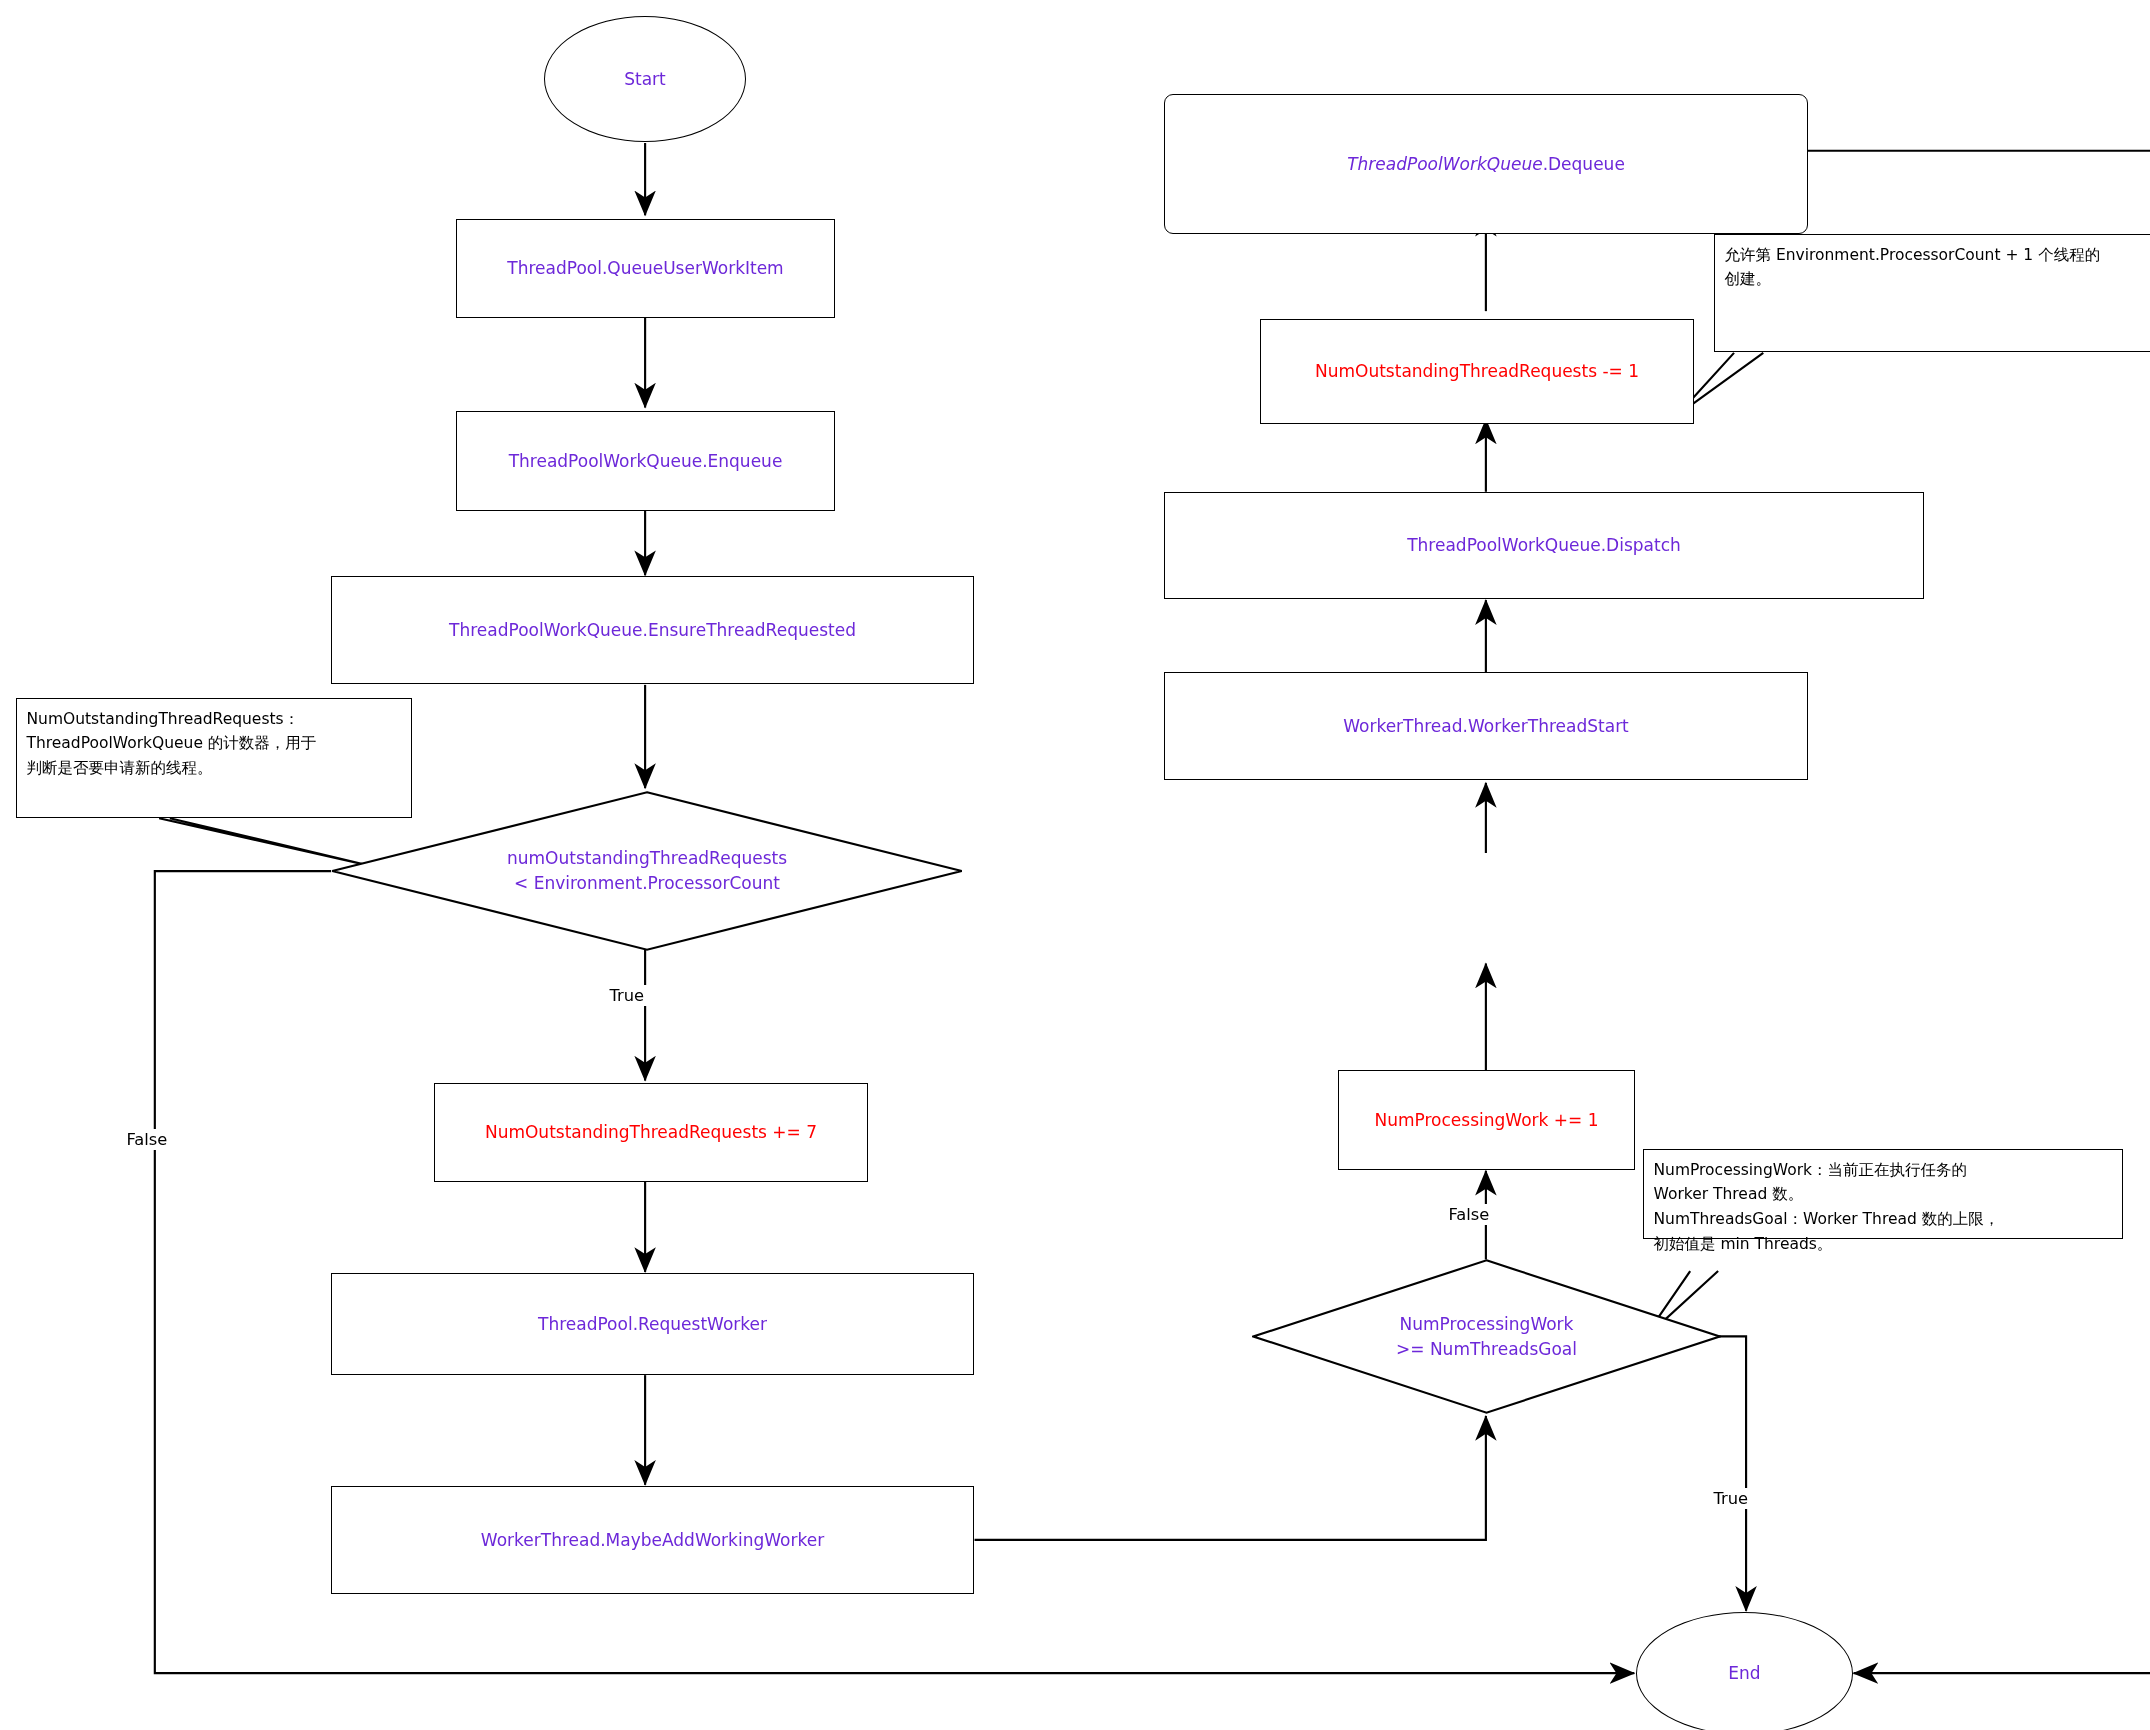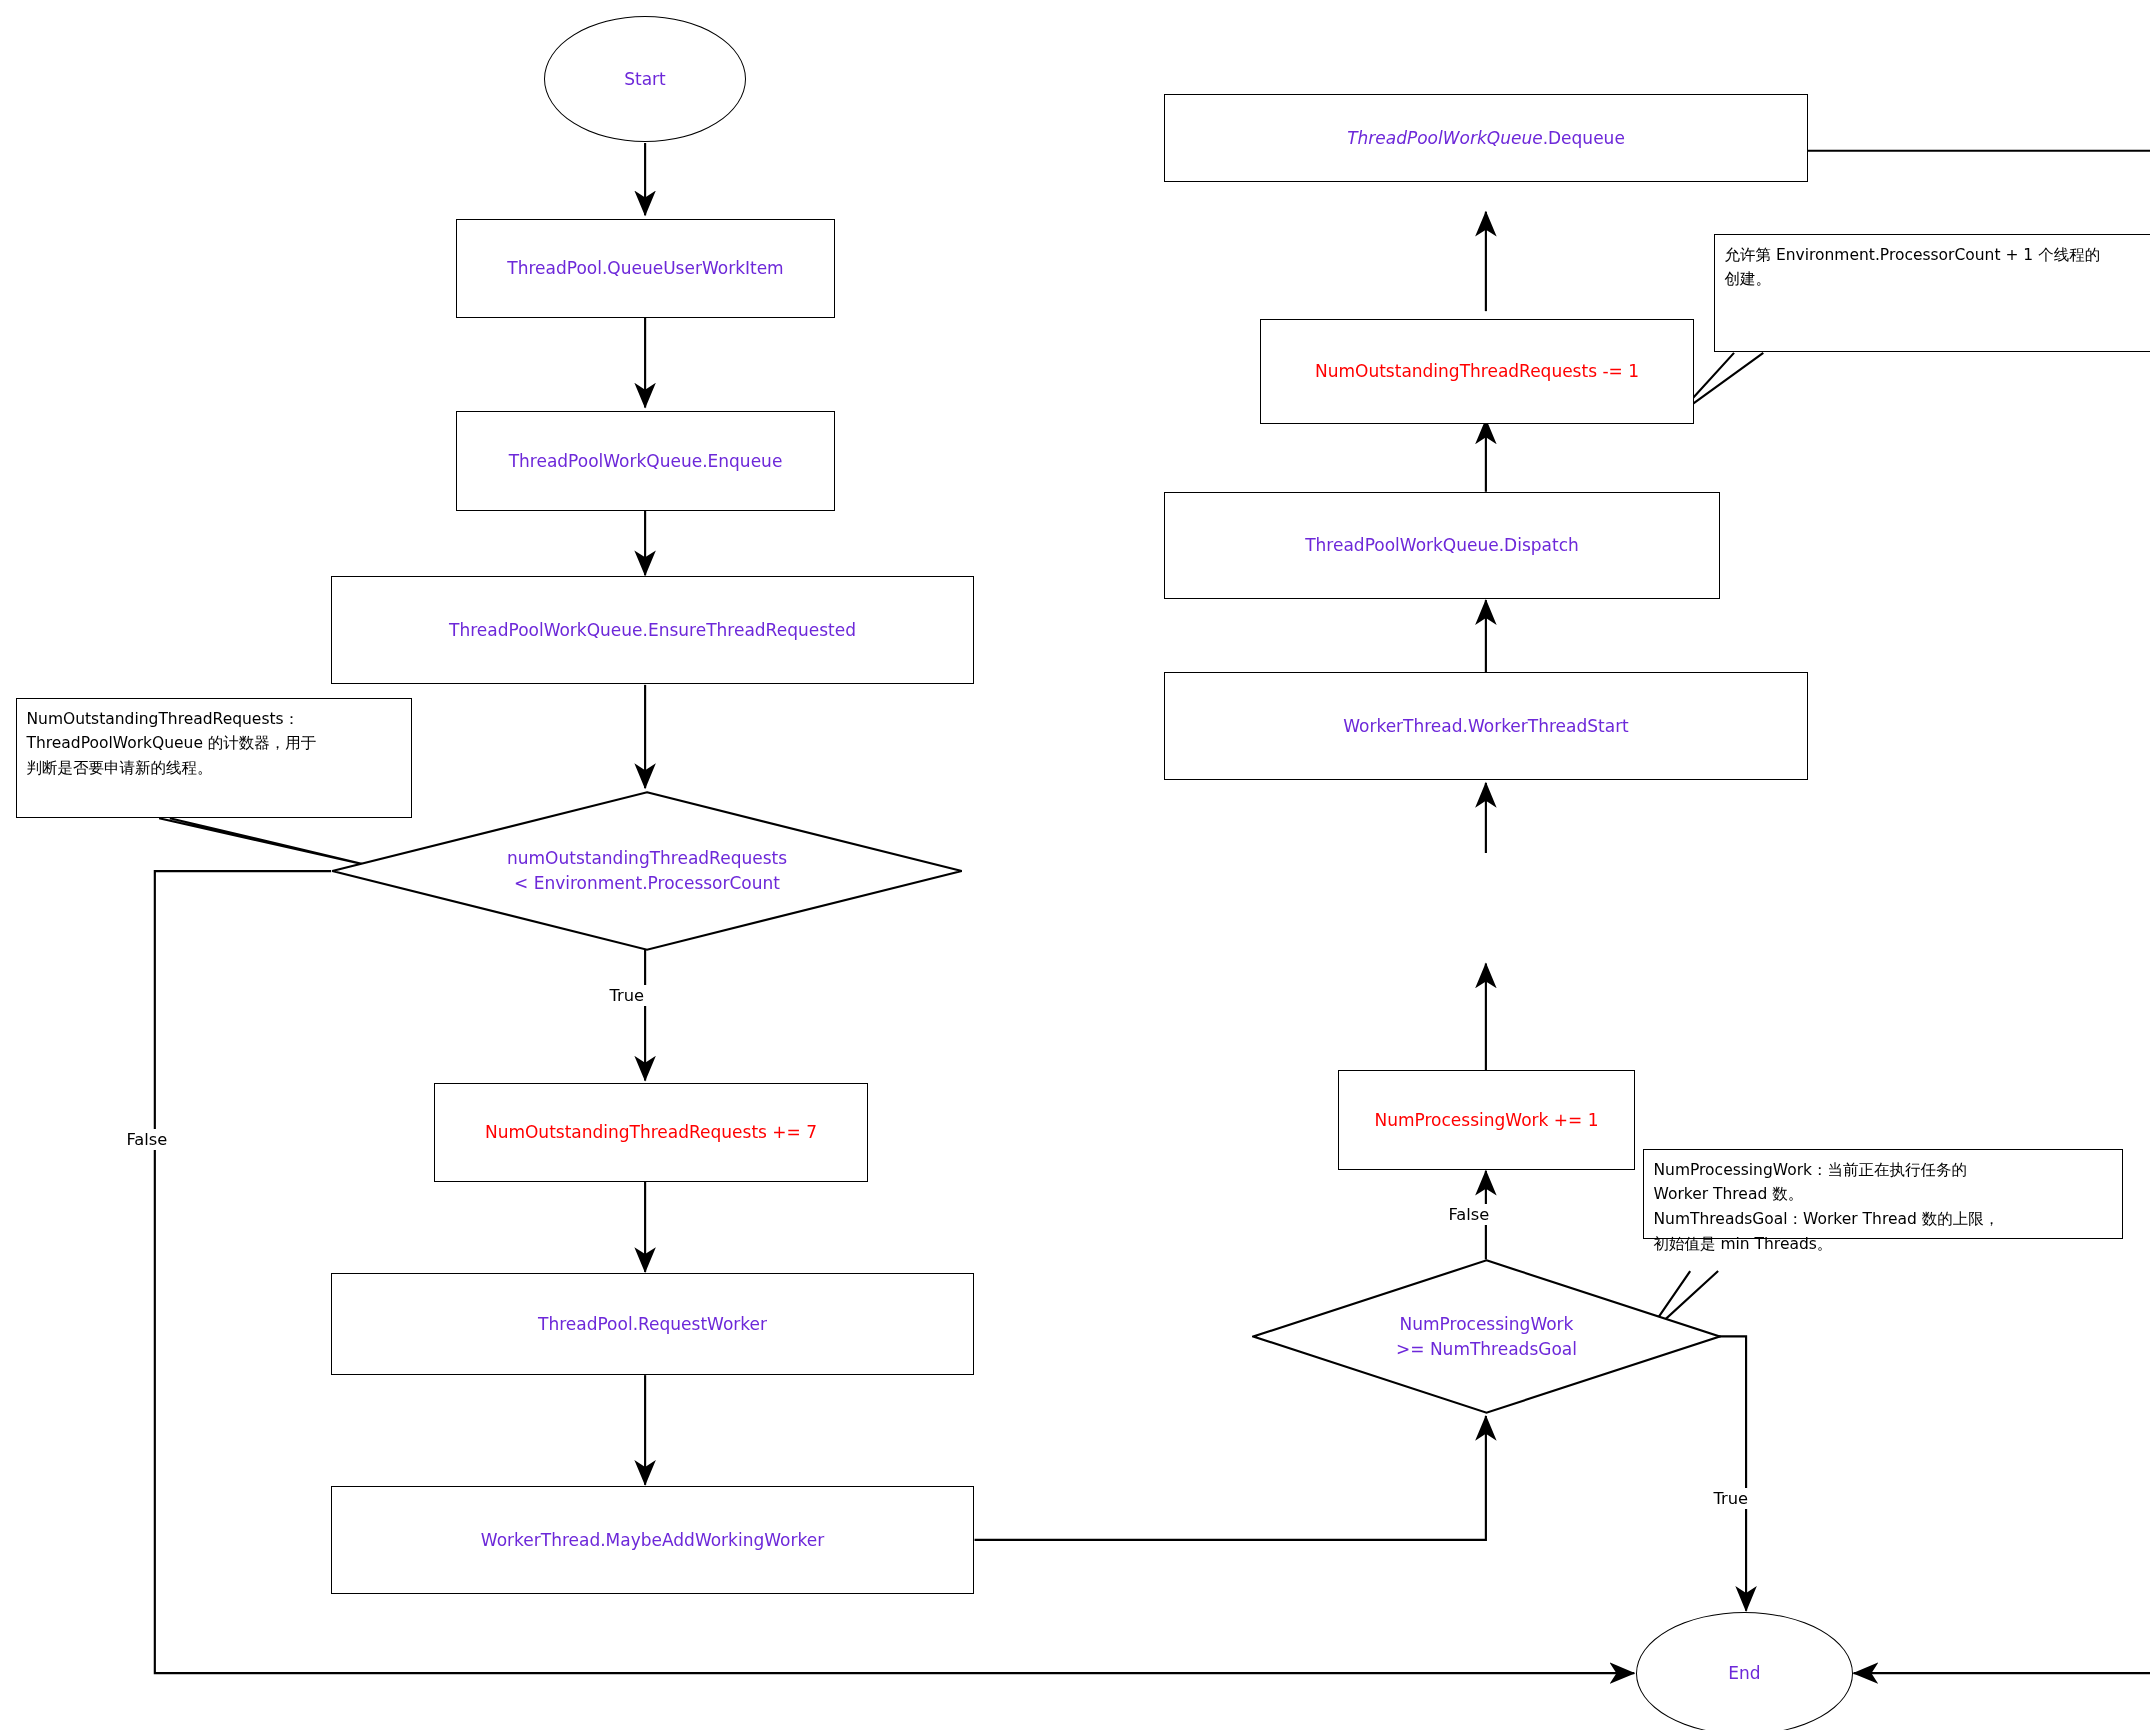--- a/index.html
+++ b/index.html
@@ -148,31 +148,31 @@
   </div>
 
   <div class="node proc" style="left:331px;top:1273px;width:643px;height:102px;">
     <span>ThreadPool.RequestWorker</span>
   </div>
 
   <div class="node proc" style="left:331px;top:1486px;width:643px;height:108px;">
     <span>WorkerThread.MaybeAddWorkingWorker</span>
   </div>
 
-  <div class="node proc" style="left:1164px;top:94px;width:644px;height:88px;">
+  <div class="node proc" style="left:1164px;top:94px;width:644px;height:140px;border-radius:9px;">
     <span>
       <span class="ital">ThreadPoolWorkQueue</span><span>.Dequeue</span>
     </span>
   </div>
 
   <div class="node proc red" style="left:1260px;top:311px;width:434px;height:105px;margin-top:8px;">
     <span>NumOutstandingThreadRequests -= 1</span>
   </div>
 
-  <div class="node proc" style="left:1164px;top:492px;width:556px;height:107px;">
+  <div class="node proc" style="left:1164px;top:492px;width:760px;height:107px;">
     <span>ThreadPoolWorkQueue.Dispatch</span>
   </div>
 
   <div class="node proc" style="left:1164px;top:672px;width:644px;height:108px;">
     <span>WorkerThread.WorkerThreadStart</span>
   </div>
 
 
   <div class="node proc red" style="left:1338px;top:1070px;width:297px;height:100px;">
     <span>NumProcessingWork += 1</span>

